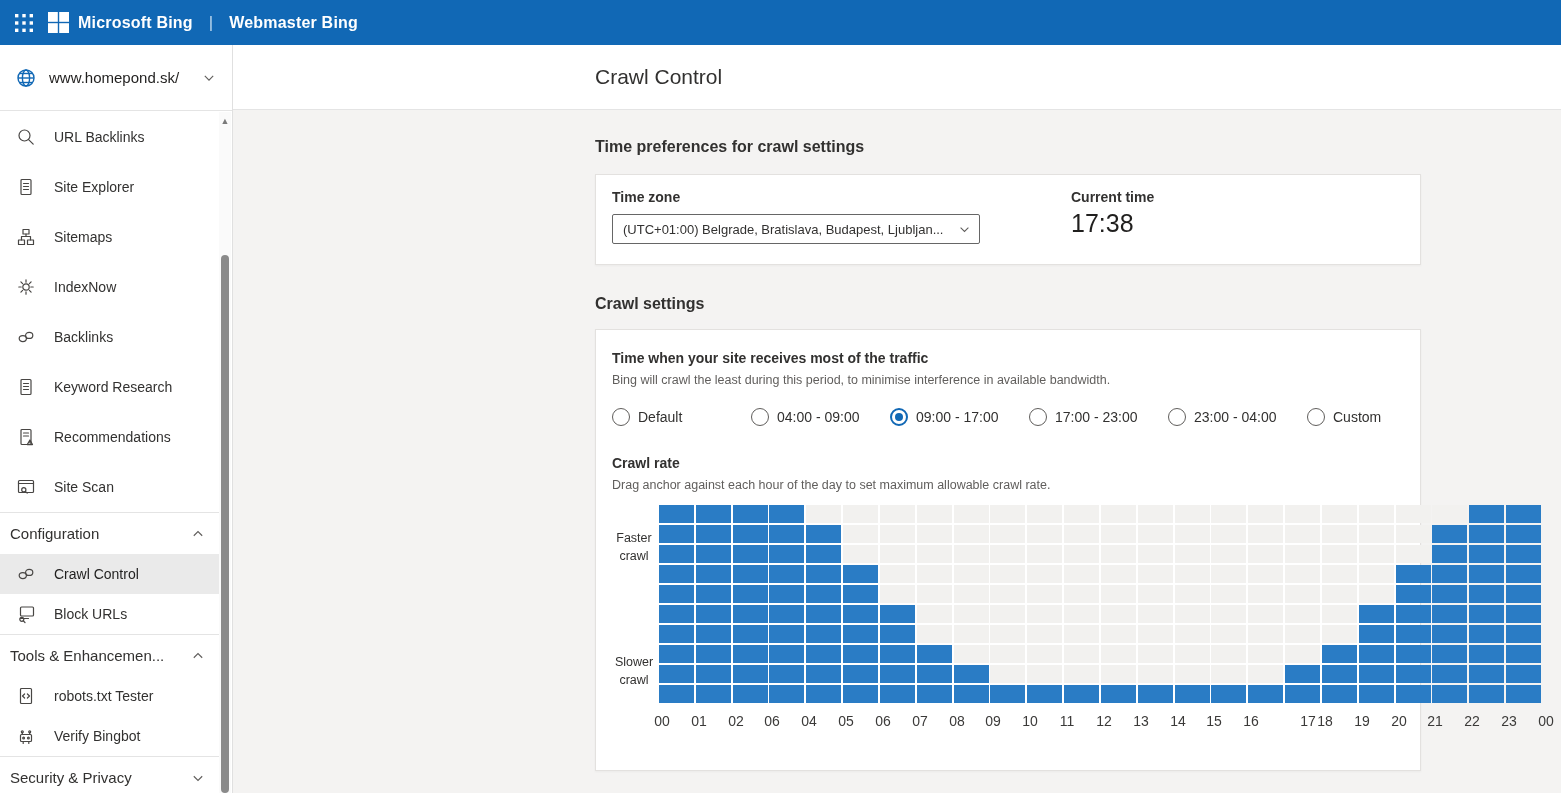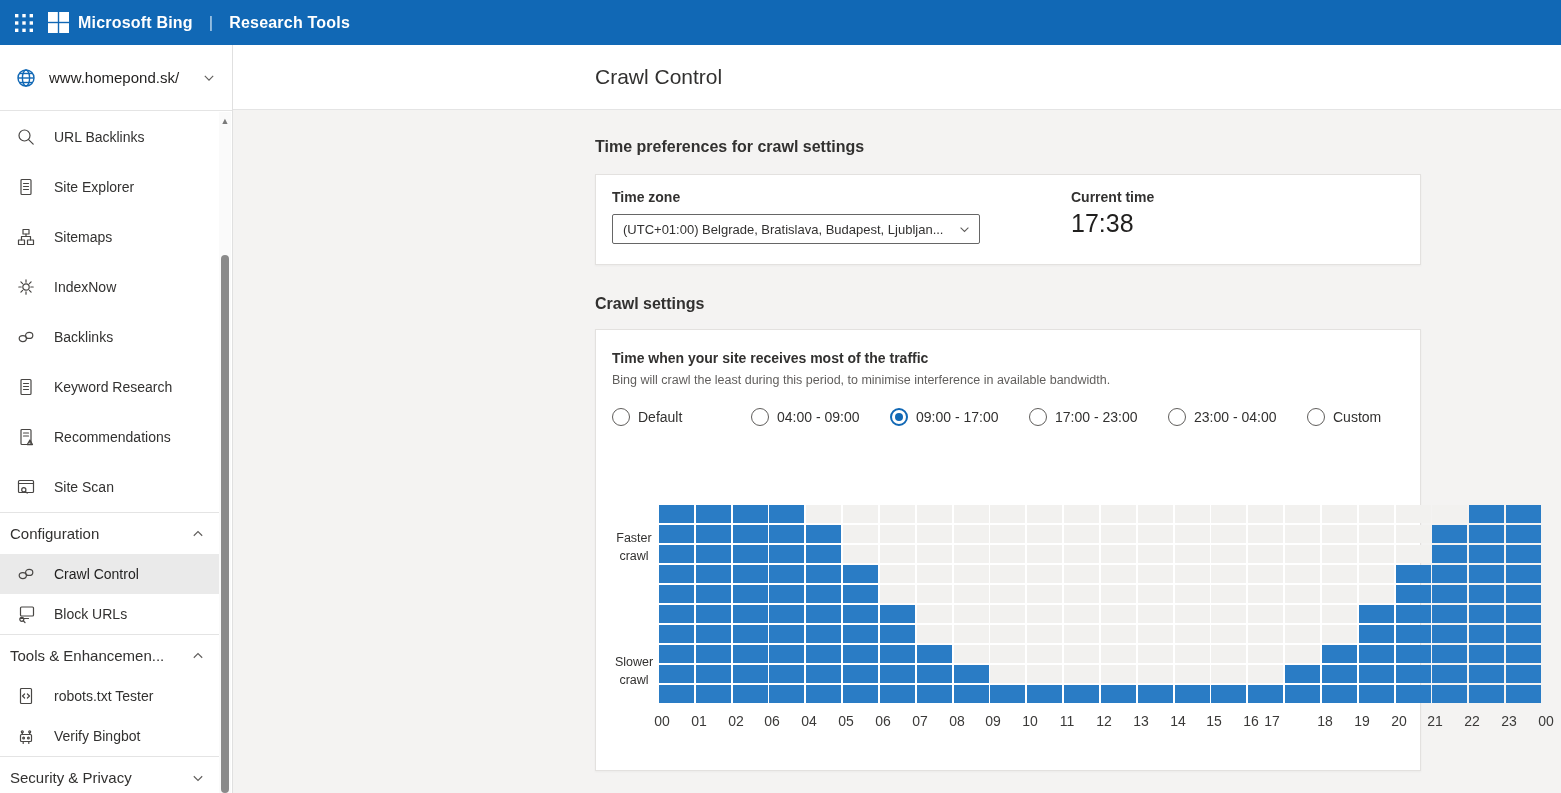--- a/index.html
+++ b/index.html
@@ -105,21 +105,21 @@
   <div class="brand-wrap">
     <svg width="21" height="21" viewBox="0 0 21 21">
       <rect x="0" y="0" width="9.8" height="9.8" fill="#ffffff"></rect>
       <rect x="11.2" y="0" width="9.8" height="9.8" fill="#ffffff"></rect>
       <rect x="0" y="11.2" width="9.8" height="9.8" fill="#ffffff"></rect>
       <rect x="11.2" y="11.2" width="9.8" height="9.8" fill="#ffffff"></rect>
     </svg>
     <span class="brand">Microsoft Bing</span>
   </div>
   <span class="topbar-sep">|</span>
-  <span class="product">Research Tools</span>
+  <span class="product">Webmaster Bing</span>
 </div>
 
 <div class="sidebar">
   <div class="site-selector">
     <svg class="nav-icon" width="26" height="26" viewBox="0 0 20 20" fill="none" stroke="#1168B5" stroke-width="1.4">
       <circle cx="10" cy="10" r="8"></circle>
       <ellipse cx="10" cy="10" rx="3.6" ry="8"></ellipse>
       <line x1="2" y1="10" x2="18" y2="10"></line>
       <line x1="3.2" y1="5.5" x2="16.8" y2="5.5"></line>
       <line x1="3.2" y1="14.5" x2="16.8" y2="14.5"></line>
@@ -306,20 +306,24 @@
           <label class="radio-opt">
             <span class="radio"></span>
             <span>23:00 - 04:00</span>
           </label>
           <label class="radio-opt">
             <span class="radio"></span>
             <span>Custom</span>
           </label>
         </div>
 
+      <div class="crawl-rate-block">
+        <div class="bold-title">Crawl rate</div>
+        <div class="sub-text">Drag anchor against each hour of the day to set maximum allowable crawl rate.</div>
+      </div>
 
       <div class="chart-wrap">
         <div class="y-label faster">Faster<br>crawl</div>
         <div class="y-label slower">Slower<br>crawl</div>
         <div class="chart-grid">
             <div class="cell on" style="left:0px;top:0px"></div>
             <div class="cell on" style="left:0px;top:20px"></div>
             <div class="cell on" style="left:0px;top:40px"></div>
             <div class="cell on" style="left:0px;top:60px"></div>
             <div class="cell on" style="left:0px;top:80px"></div>
@@ -569,21 +573,21 @@
           <div class="x-label" style="left:308px">07</div>
           <div class="x-label" style="left:345px">08</div>
           <div class="x-label" style="left:381px">09</div>
           <div class="x-label" style="left:418px">10</div>
           <div class="x-label" style="left:455px">11</div>
           <div class="x-label" style="left:492px">12</div>
           <div class="x-label" style="left:529px">13</div>
           <div class="x-label" style="left:566px">14</div>
           <div class="x-label" style="left:602px">15</div>
           <div class="x-label" style="left:639px">16</div>
-          <div class="x-label" style="left:660px">17</div>
+          <div class="x-label" style="left:696px">17</div>
           <div class="x-label" style="left:713px">18</div>
           <div class="x-label" style="left:750px">19</div>
           <div class="x-label" style="left:787px">20</div>
           <div class="x-label" style="left:823px">21</div>
           <div class="x-label" style="left:860px">22</div>
           <div class="x-label" style="left:897px">23</div>
           <div class="x-label" style="left:934px">00</div>
         </div>
     </div>
   </div>

